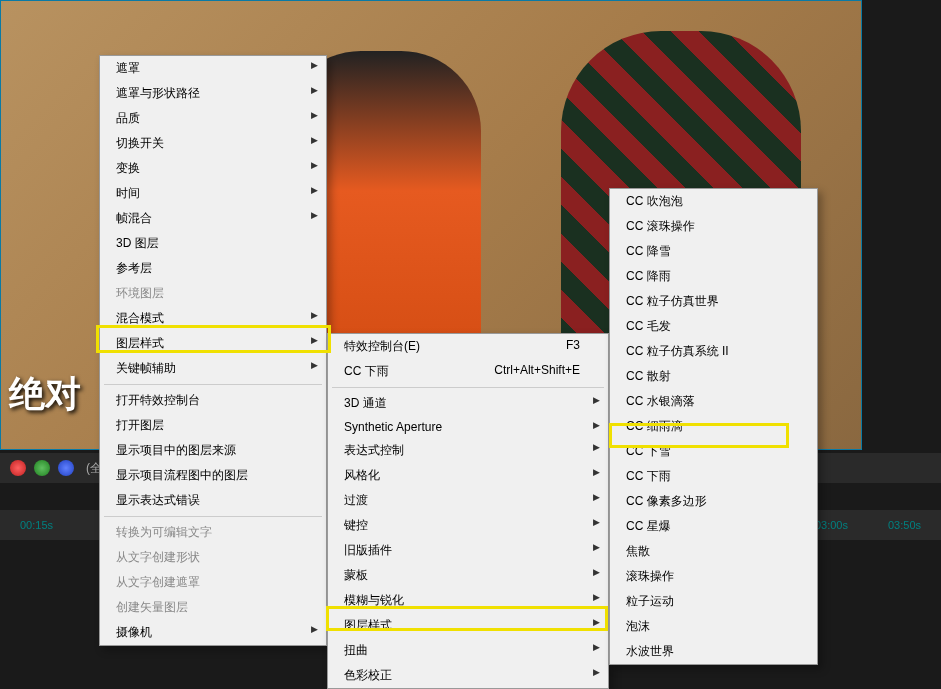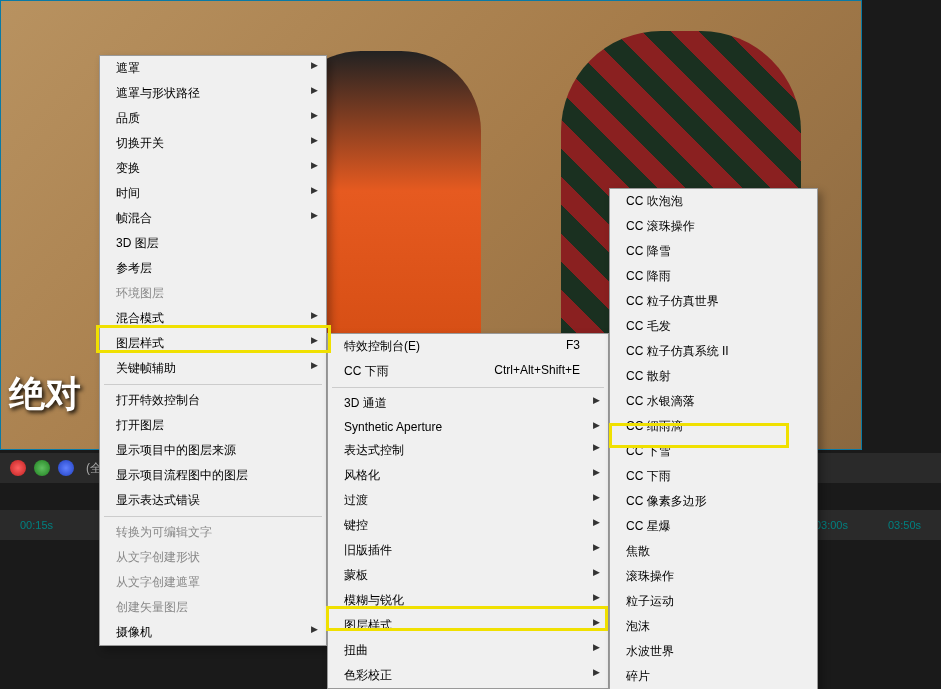--- a/index.html
+++ b/index.html
@@ -216,18 +216,17 @@
     <div class="menu-item">CC 细雨滴</div>
     <div class="menu-item">CC 下雪</div>
     <div class="menu-item">CC 下雨</div>
     <div class="menu-item">CC 像素多边形</div>
     <div class="menu-item">CC 星爆</div>
     <div class="menu-item">焦散</div>
     <div class="menu-item">滚珠操作</div>
     <div class="menu-item">粒子运动</div>
     <div class="menu-item">泡沫</div>
     <div class="menu-item">水波世界</div>
-    <div class="menu-item">碎片</div>
   </div>
 
 <div class="highlight hl1"></div>
 <div class="highlight hl2"></div>
 <div class="highlight hl3"></div>
 
 </body></html>

